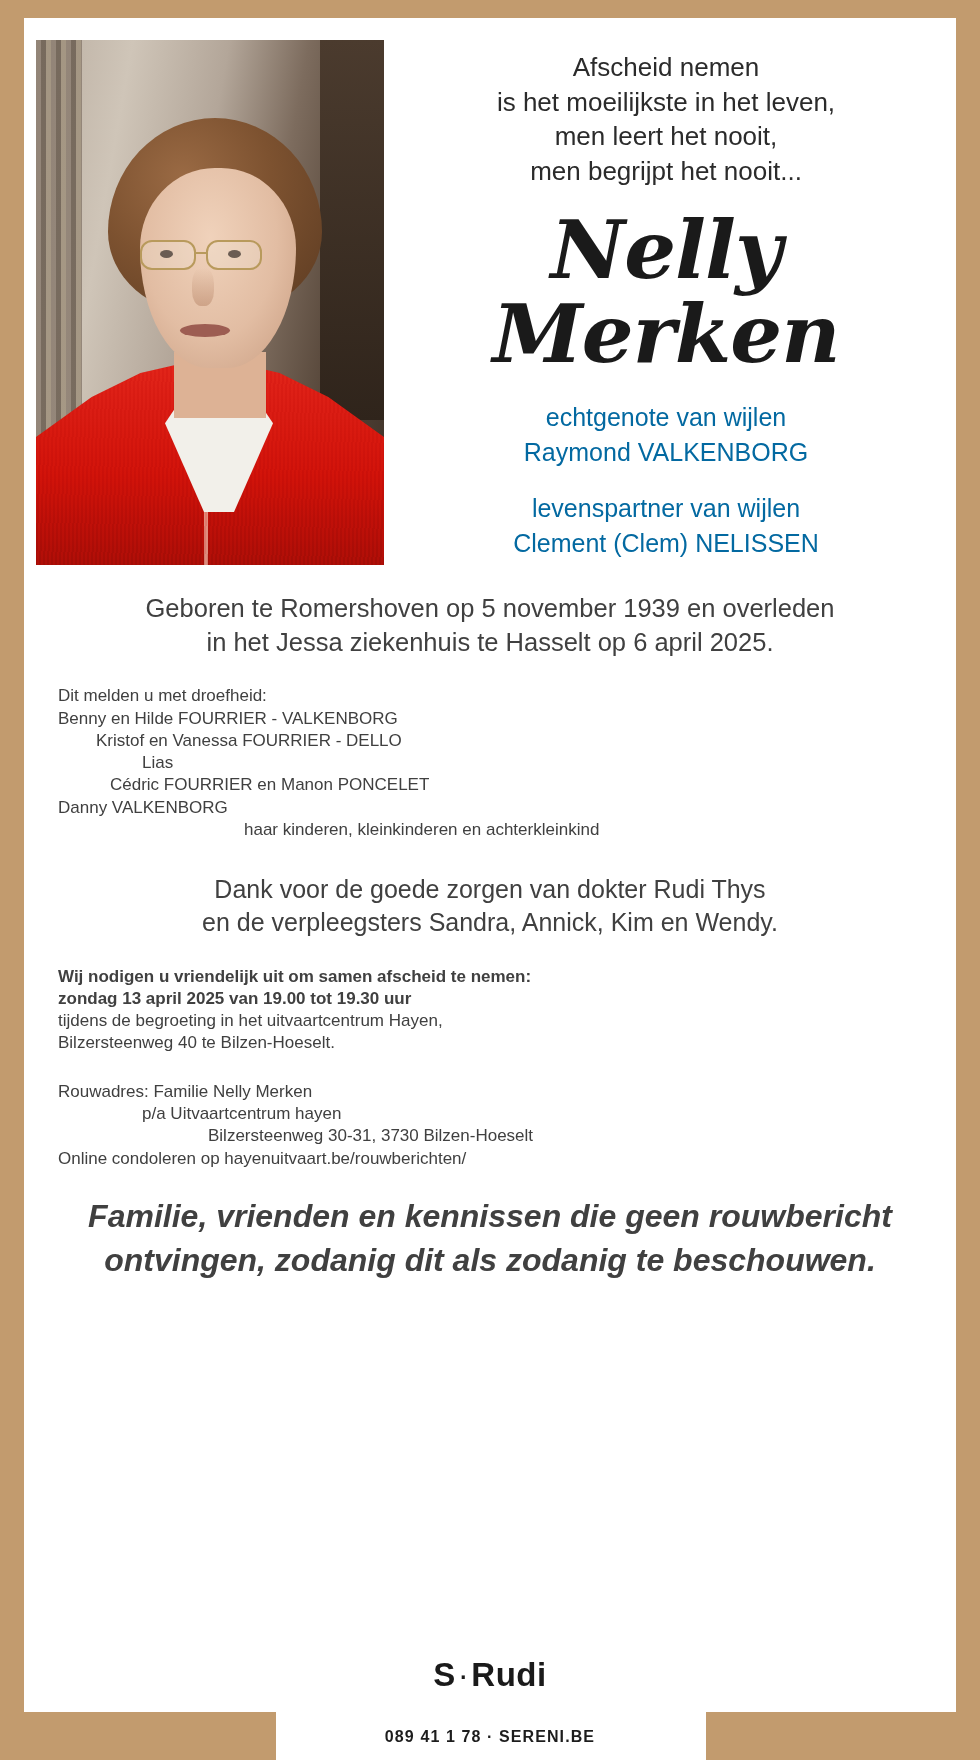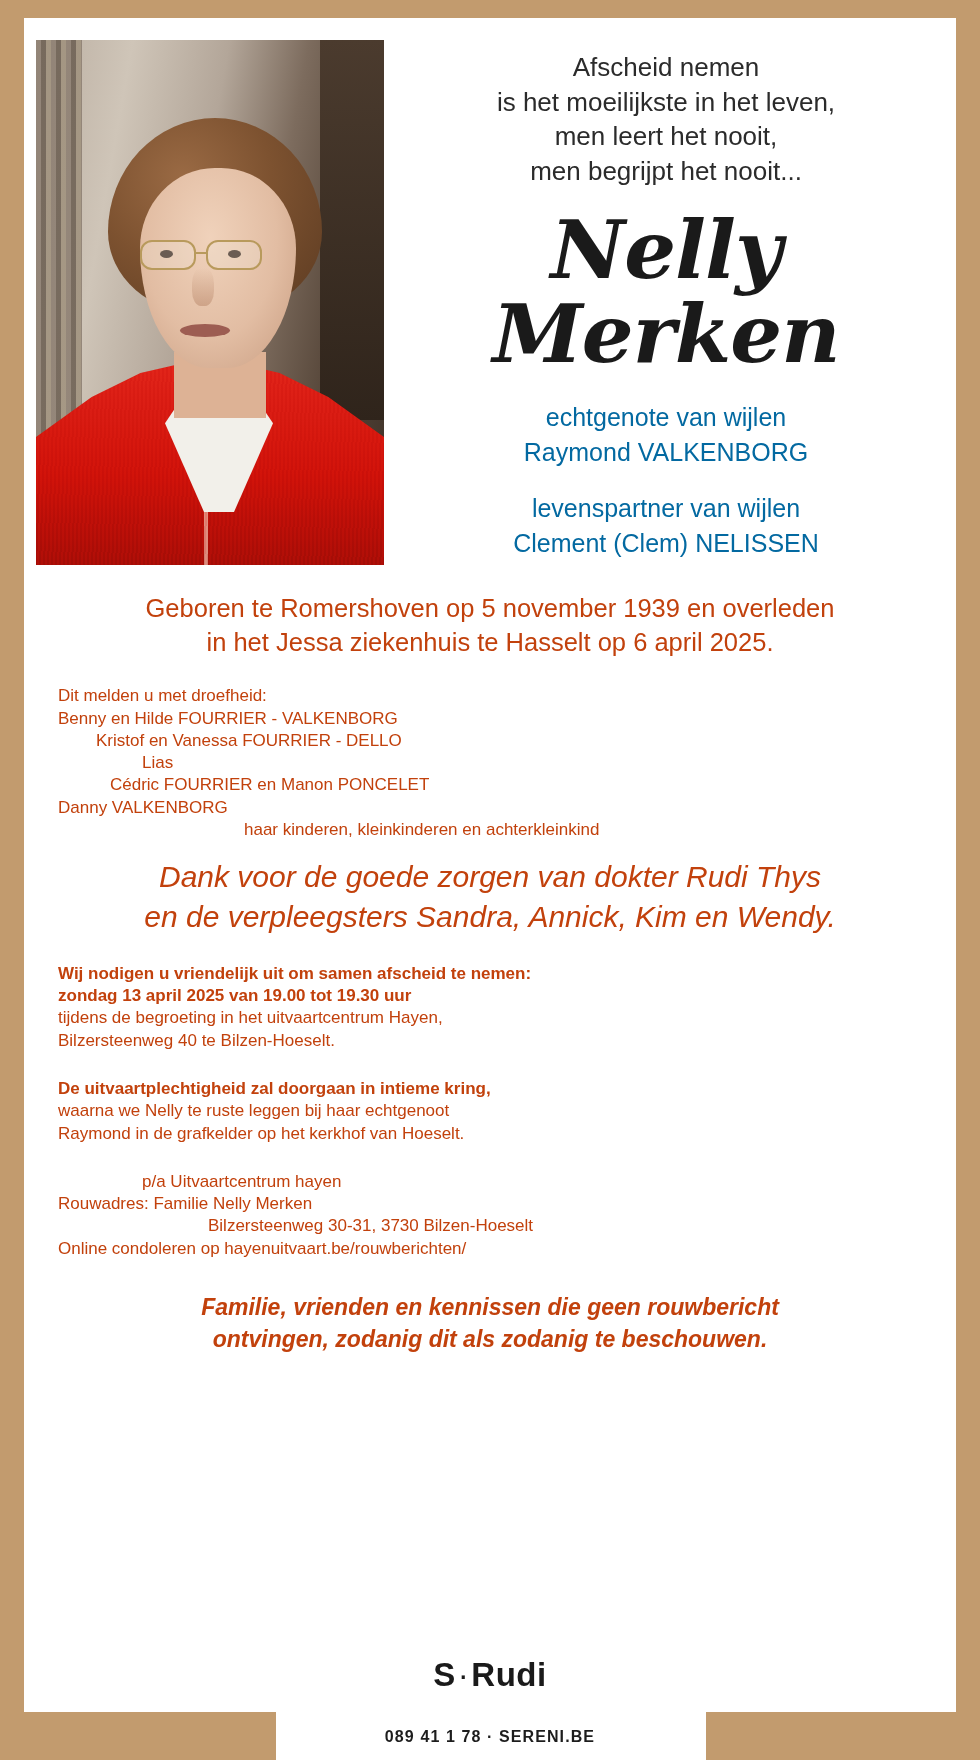--- a/index.html
+++ b/index.html
@@ -158,58 +158,57 @@
     font-size: 25px;
     line-height: 1.38;
     color: #0369a1;
     margin-top: 26px;
   }
   .rel.second { margin-top: 22px; }
 
   
   .body {
     padding: 18px 34px 0 34px;
-    color: #c2410c;
+    color: #404040;
   }
 
   .born {
     text-align: center;
     font-size: 25.5px;
     line-height: 1.34;
     margin-top: 8px;
   }
 
   .block { margin-top: 26px; }
 
   .ln { font-size: 17px; line-height: 1.31; white-space: pre; }
 
   .i1 { padding-left: 38px; }
   .i2 { padding-left: 84px; }
   .i3 { padding-left: 52px; }
   .i4 { padding-left: 186px; }
 
   .thanks {
-    margin-top: 16px;
-    text-align: center;
-    font-style: italic;
-    font-size: 30px;
+    margin-top: 32px;
+    text-align: center;
+    font-size: 25px;
     line-height: 1.33;
   }
 
   .invite { margin-top: 26px; }
   .b { font-weight: 700; }
 
   .addr { margin-top: 26px; }
 
   .closing {
-    margin-top: 32px;
+    margin-top: 24px;
     text-align: center;
     font-style: italic;
     font-weight: 700;
-    font-size: 23px;
+    font-size: 32px;
     line-height: 1.38;
   }
 
   
   .footer {
     position: absolute;
     left: 0; right: 0;
     bottom: 18px;
     text-align: center;
   }
@@ -321,29 +320,24 @@
         <div>en de verpleegsters Sandra, Annick, Kim en Wendy.</div>
       </div>
 
       <div class="invite">
         <div class="ln b">Wij nodigen u vriendelijk uit om samen afscheid te nemen:</div>
         <div class="ln b">zondag 13 april 2025 van 19.00 tot 19.30 uur</div>
         <div class="ln">tijdens de begroeting in het uitvaartcentrum Hayen,</div>
         <div class="ln">Bilzersteenweg 40 te Bilzen-Hoeselt.</div>
       </div>
 
-      <div class="invite">
-        <div class="ln b">De uitvaartplechtigheid zal doorgaan in intieme kring,</div>
-        <div class="ln">waarna we Nelly te ruste leggen bij haar echtgenoot</div>
-        <div class="ln">Raymond in de grafkelder op het kerkhof van Hoeselt.</div>
-      </div>
 
       <div class="addr">
+        <div class="ln">Rouwadres: Familie Nelly Merken</div>
         <div class="ln i2">p/a Uitvaartcentrum hayen</div>
-        <div class="ln">Rouwadres: Familie Nelly Merken</div>
         <div class="ln i3" style="padding-left:150px">Bilzersteenweg 30-31, 3730 Bilzen-Hoeselt</div>
         <div class="ln">Online condoleren op hayenuitvaart.be/rouwberichten/</div>
       </div>
 
       <div class="closing">
         <div>Familie, vrienden en kennissen die geen rouwbericht</div>
         <div>ontvingen, zodanig dit als zodanig te beschouwen.</div>
       </div>
     </div>
 

